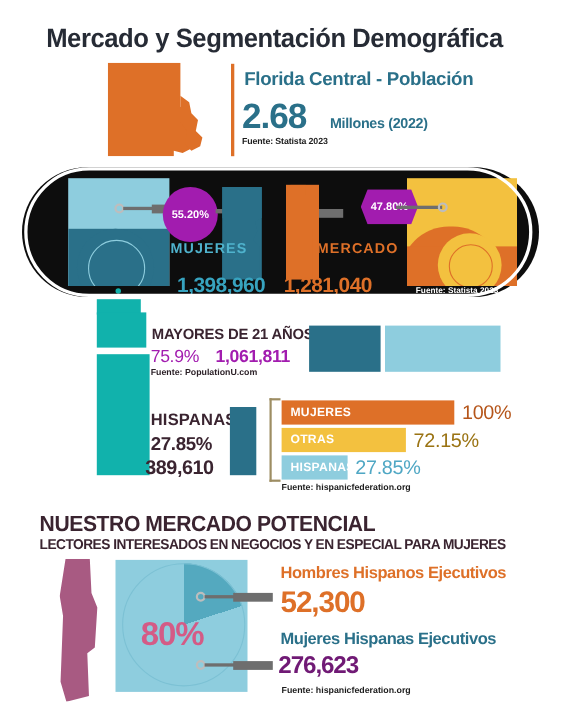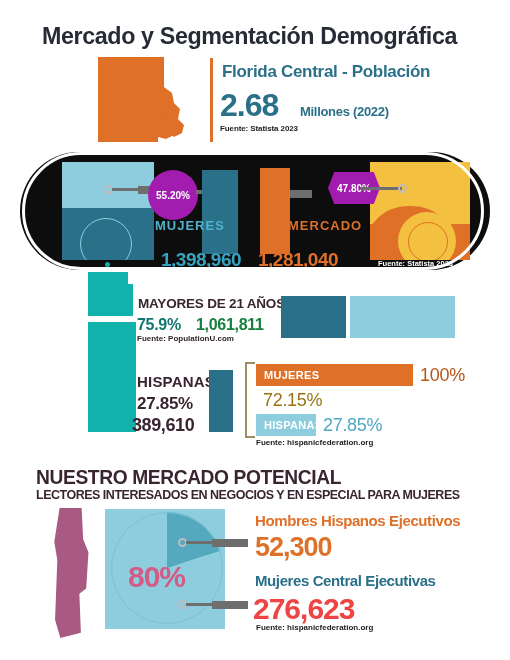--- a/index.html
+++ b/index.html
@@ -88,22 +88,22 @@
   #value-men{left:258px;top:249px;color:#de7028;}
   #panel-source{
     left:378px;top:259px;font-size:7.5px;font-weight:bold;color:#ffffff;white-space:nowrap;
   }
 
   
   #teal-box-1{left:88px;top:284px;width:45px;height:32px;background:#11b2ac;}
   #teal-box-2{left:88px;top:322px;width:48px;height:110px;background:#11b2ac;}
 
   #m21-title{left:138px;top:296px;font-size:13.5px;font-weight:bold;color:#3a2430;letter-spacing:-0.2px;white-space:nowrap;}
-  #m21-pct{left:137px;top:316px;font-size:16px;font-weight:bold;color:#0f766e;letter-spacing:-0.3px;}
-  #m21-count{left:196px;top:316px;font-size:16px;font-weight:bold;color:#15803d;letter-spacing:-0.3px;}
+  #m21-pct{left:137px;top:316px;font-size:16px;font-weight:normal;color:#a21caf;letter-spacing:-0.3px;}
+  #m21-count{left:196px;top:316px;font-size:16px;font-weight:bold;color:#a21caf;letter-spacing:-0.3px;}
   #m21-source{left:137px;top:334px;font-size:8px;font-weight:bold;color:#2a1f26;white-space:nowrap;}
 
   #m21-bar-dark{left:281px;top:296px;width:65px;height:42px;background:#2a7089;}
   #m21-bar-light{left:350px;top:296px;width:105px;height:42px;background:#8ecdde;}
 
   
   #hisp-title{left:137px;top:373px;font-size:15px;font-weight:bold;color:#3a2430;letter-spacing:0.2px;}
   #hisp-pct{left:137px;top:394px;font-size:17px;font-weight:bold;color:#3a2430;letter-spacing:-0.3px;}
   #hisp-count{left:132px;top:415px;font-size:18px;font-weight:bold;color:#3a2430;letter-spacing:-0.4px;}
   #hisp-bar-teal{left:209px;top:370px;width:24px;height:62px;background:#2a7089;}
@@ -142,21 +142,21 @@
   #pie-box{left:105px;top:509px;width:120px;height:120px;background:#8ecdde;}
   #pie{left:111px;top:512px;width:112px;height:112px;border-radius:50%;
     background:conic-gradient(#54a9bf 0deg 72deg, #8ecdde 72deg 360deg);}
   #pie-ring{left:111px;top:512px;width:112px;height:112px;border-radius:50%;
     border:1px solid #7cc1d4;box-sizing:border-box;}
   #pie-pct{left:128px;top:560px;font-size:30px;font-weight:bold;color:#d45b86;letter-spacing:-1px;}
 
   #mp-label-1{left:255px;top:512px;font-size:15px;font-weight:bold;color:#de7028;letter-spacing:-0.4px;white-space:nowrap;}
   #mp-value-1{left:255px;top:532px;font-size:27px;font-weight:bold;color:#de7028;letter-spacing:-1px;}
   #mp-label-2{left:255px;top:572px;font-size:15px;font-weight:bold;color:#2a7089;letter-spacing:-0.4px;white-space:nowrap;}
-  #mp-value-2{left:253px;top:592px;font-size:30px;font-weight:bold;color:#ef4444;letter-spacing:-1px;}
+  #mp-value-2{left:253px;top:592px;font-size:22px;font-weight:bold;color:#701a75;letter-spacing:-1px;}
   #mp-source{left:256px;top:623px;font-size:8px;font-weight:bold;color:#1d1d1d;white-space:nowrap;}
 </style>
 </head>
 <body>
 
 <div class="abs nosel" id="page-title">Mercado y Segmentación Demográfica</div>
 
 <svg class="abs" id="florida-map" viewBox="0 0 95 85">
   <path fill="#de7028" d="M0 0 H66 V40 L72 44 L70 52 L74 58 L72 66 L78 70 L76 78 L68 82 L60 80 V85 H0 Z"></path>
   <path fill="#de7028" d="M66 30 L74 36 L76 46 L82 52 L80 62 L86 68 L84 76 L76 80 L70 74 L72 62 L66 54 Z"></path>
@@ -226,20 +226,23 @@
 <div class="abs" id="hisp-bar-teal"></div>
 <div class="abs" id="bracket"></div>
 
 <div class="hbar" id="hbar-mujeres">
   <div class="fill">
       <span class="blabel nosel">MUJERES</span>
     </div>
   <span class="bvalue nosel">100%</span>
 </div>
 <div class="hbar" id="hbar-otras">
+  <div class="fill">
+      <span class="blabel nosel">OTRAS</span>
+    </div>
   <span class="bvalue nosel">72.15%</span>
 </div>
 <div class="hbar" id="hbar-hispanas">
   <div class="fill">
       <span class="blabel nosel">HISPANAS</span>
     </div>
   <span class="bvalue nosel">27.85%</span>
 </div>
 <div class="abs nosel" id="hisp-source">Fuente: hispanicfederation.org</div>
 
@@ -256,15 +259,15 @@
 <div class="abs conn-ring" style="left:178px;top:538px;"></div>
 <div class="abs conn-line" style="left:186px;top:541px;width:36px;"></div>
 <div class="abs conn-thick" style="left:212px;top:539px;width:36px;"></div>
 
 <div class="abs conn-ring" style="left:178px;top:600px;"></div>
 <div class="abs conn-line" style="left:186px;top:603px;width:36px;"></div>
 <div class="abs conn-thick" style="left:212px;top:601px;width:36px;"></div>
 
 <div class="abs nosel" id="mp-label-1">Hombres Hispanos Ejecutivos</div>
 <div class="abs nosel" id="mp-value-1">52,300</div>
-<div class="abs nosel" id="mp-label-2">Mujeres Central Ejecutivas</div>
+<div class="abs nosel" id="mp-label-2">Mujeres Hispanas Ejecutivos</div>
 <div class="abs nosel" id="mp-value-2">276,623</div>
 <div class="abs nosel" id="mp-source">Fuente: hispanicfederation.org</div>
 
 </body></html>

